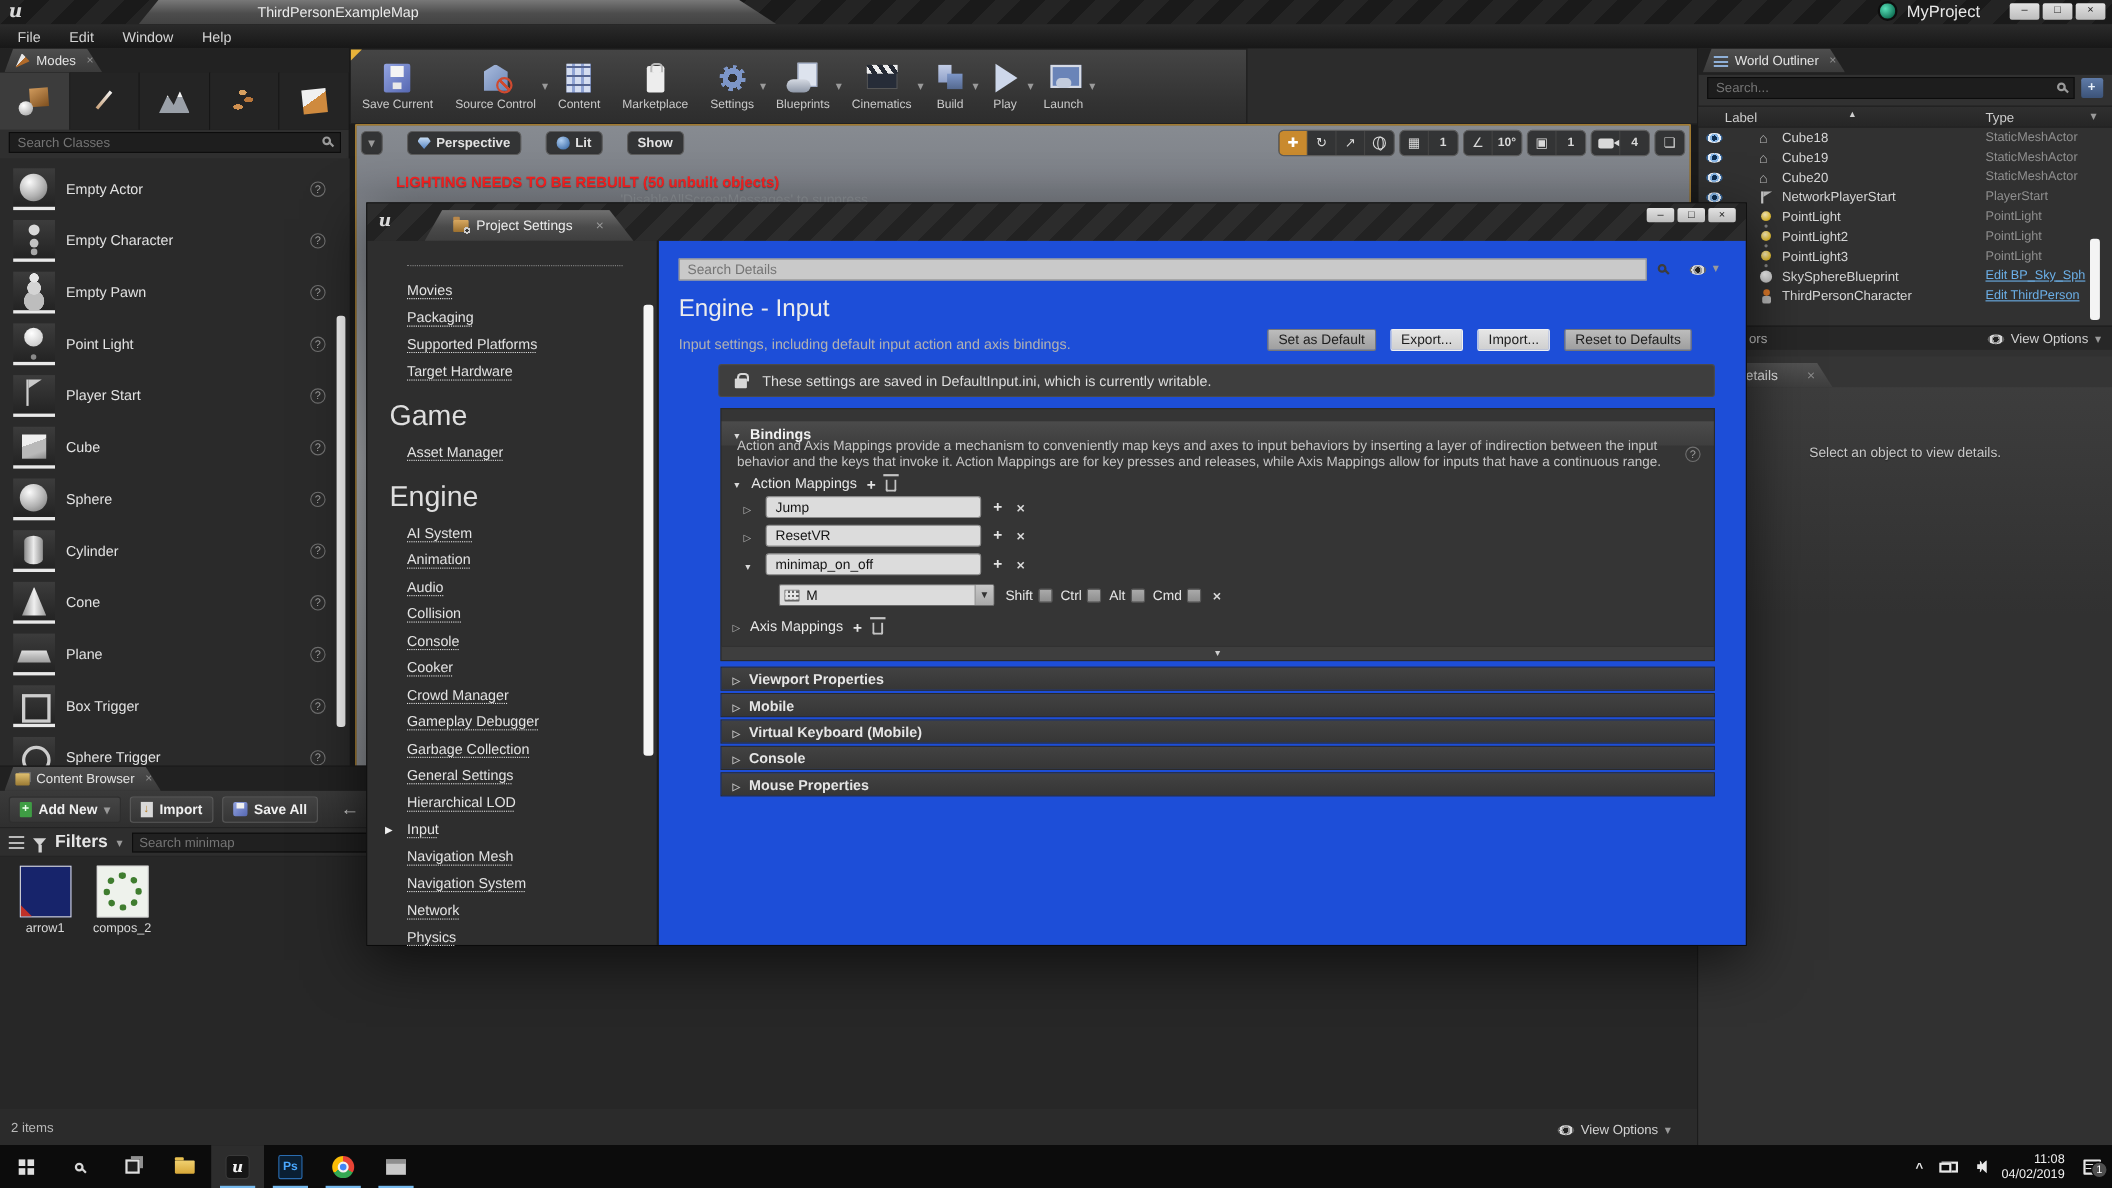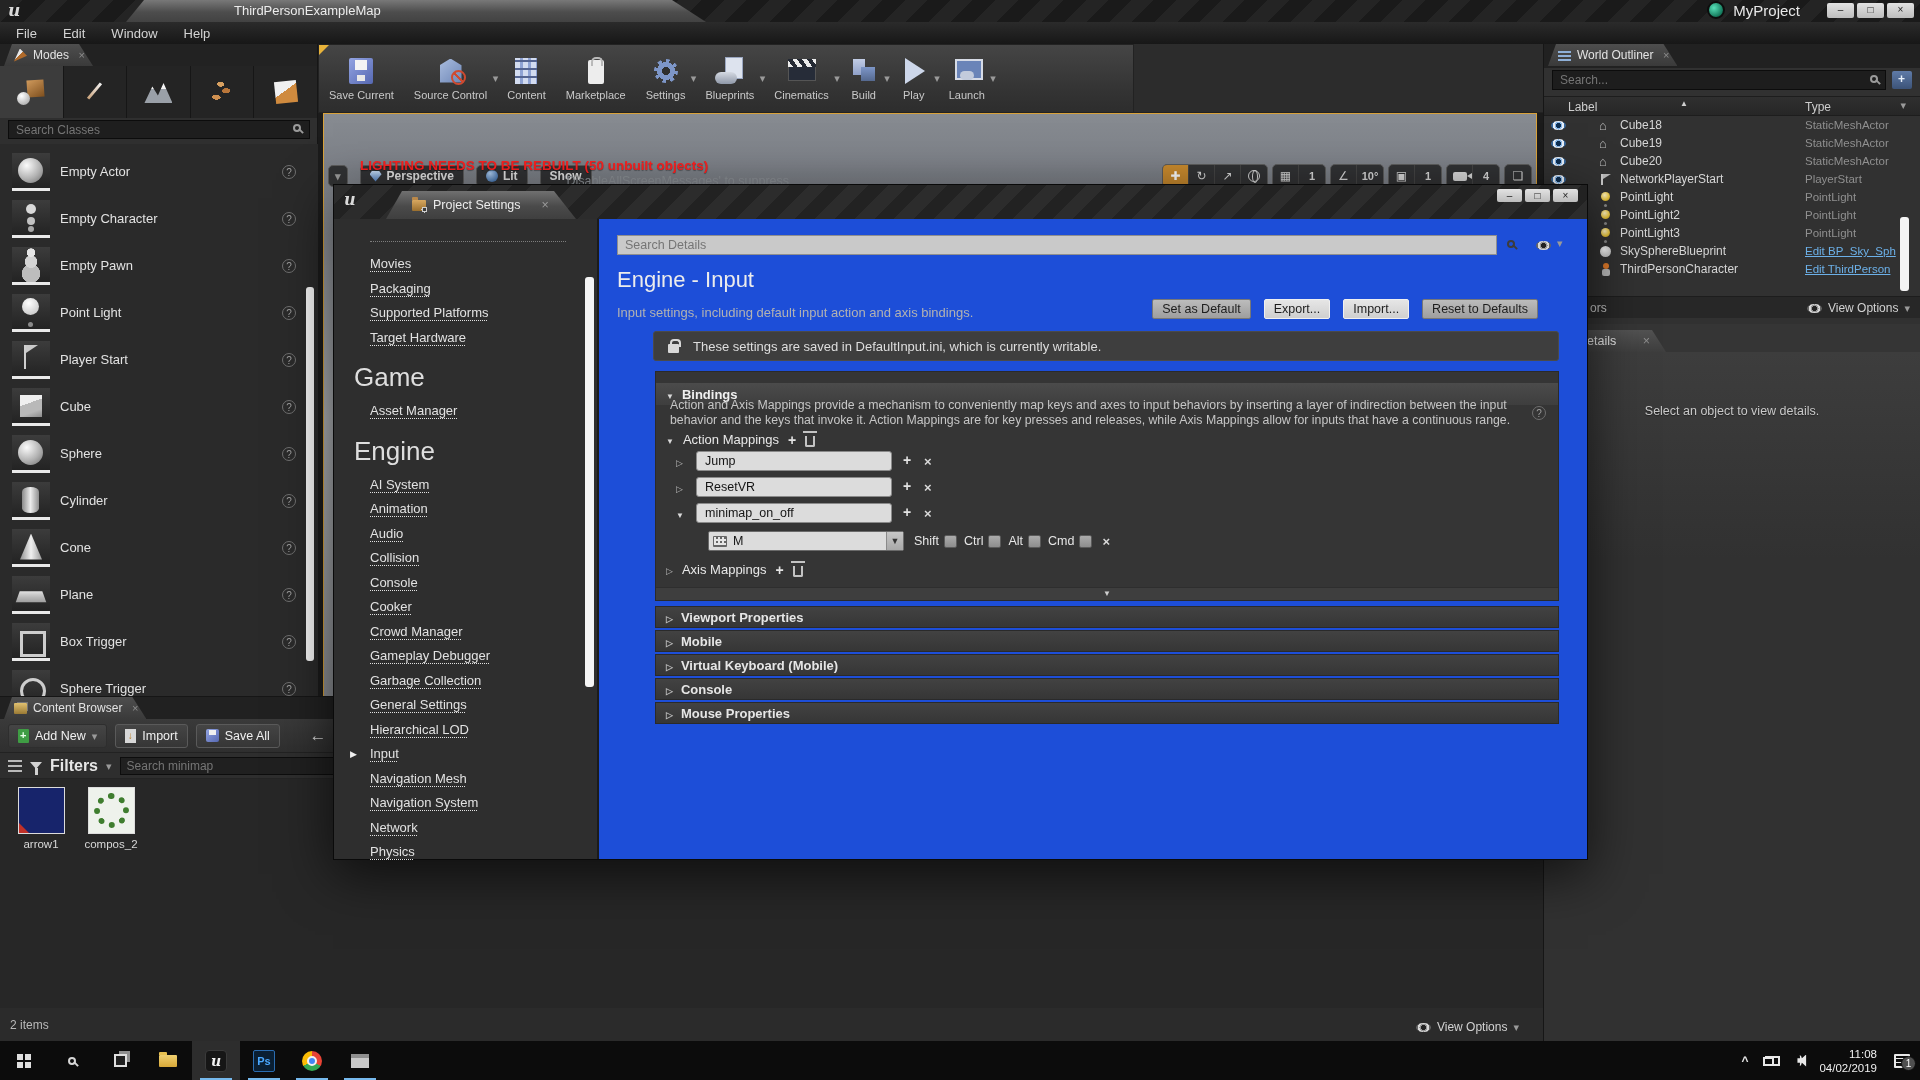--- a/index.html
+++ b/index.html
@@ -124,21 +124,21 @@
   .icon-build::before { left:4px; top:2px; width:12px; height:16px; background:linear-gradient(#c2cde6,#8fa0c8); }
   .icon-build::after { left:12px; top:10px; width:14px; height:14px; background:linear-gradient(#7d96c8,#55698f); }
   .icon-play::before { left:6px; top:1px; border-left:20px solid #cdd7ea; border-top:13px solid transparent; border-bottom:13px solid transparent; }
   .icon-launch::before { left:3px; top:2px; width:24px; height:17px; border:2px solid #d6dbe6; background:#6a84b8; }
   .icon-launch::after { left:8px; top:14px; width:14px; height:9px; background:#c2cbdc; border-radius:5px; }
   #toolbar-fill { left:1134px; top:44px; width:409px; height:69px; background:#2c2c2c; border-bottom:1px solid #222; }
 
   
   #viewport { left:323px; top:113px; width:1214px; height:585px; border:1px solid #d9a23a; background:
       linear-gradient(180deg, #878b91 0%, #7c8087 10%, #989ca2 26%, #b2b5b9 52%, #a7aaae 72%, #8f9297 100%); }
-  .vp-toolbar { position:absolute; left:4px; top:4px; right:4px; height:24px; display:flex; align-items:center; gap:12px;margin-top:46px; }
+  .vp-toolbar { position:absolute; left:4px; top:4px; right:4px; height:24px; display:flex; align-items:center; gap:22px; }
   .vpbtn { background:rgba(28,28,28,.78); border:1px solid #5c5c5c; border-radius:5px; color:#e3e3e3; font-size:12px; font-weight:bold; height:22px; display:flex; align-items:center; gap:5px; padding:0 9px; }
   .vpbtn.sq { padding:0 6px; }
   .gem { width:12px; height:11px; background:linear-gradient(180deg,#c6dcf4,#4f7fc0); clip-path:polygon(22% 0,78% 0,100% 35%,50% 100%,0 35%); }
   .litsphere { width:12px; height:12px; border-radius:50%; background:radial-gradient(circle at 35% 30%, #aecdf0, #2a5d9e); }
   .vp-right { margin-left:auto; display:flex; gap:4px; align-items:center; }
   .vpgroup { display:flex; border:1px solid #5c5c5c; border-radius:5px; overflow:hidden; background:rgba(28,28,28,.78); }
   .vpg-btn { width:26px; height:22px; display:flex; align-items:center; justify-content:center; color:#d9d9d9; font-size:12px; border-right:1px solid #444; }
   .vpg-btn:last-child { border-right:none; }
   .vpg-btn.active { background:#c98a2e; color:#fff; }
   .vpg-btn .num { font-size:11px; font-weight:bold; }
@@ -147,21 +147,21 @@
   .camicon { width:14px; height:9px; background:#d9d9d9; border-radius:2px; position:relative; }
   .camicon::after { content:""; position:absolute; right:-5px; top:1px; border-right:5px solid #d9d9d9; border-top:3px solid transparent; border-bottom:3px solid transparent; }
   #vp-warning { position:absolute; left:36px; top:44px; color:#fe2020; font-weight:bold; font-size:13.5px; text-shadow:0 1px 1px rgba(0,0,0,.35); }
   #vp-suppress { position:absolute; left:240px; top:60px; color:#8e9398; font-size:12.5px; }
 
   
   #cbrowser { left:0; top:696px; width:1543px; height:345px; background:#2b2b2b; border-top:1px solid #161616; }
   #cb-tabrow { height:22px; background:#212121; position:relative; }
   .cb-glyph { width:13px; height:11px; background:linear-gradient(#e0c070,#9a7a34); border-radius:1px; box-shadow:2px -2px 0 -1px #777; }
   #cb-toolbar { position:absolute; top:22px; left:0; right:0; height:34px; background:linear-gradient(#3a3a3a,#2f2f2f); border-bottom:1px solid #222; display:flex; align-items:center; gap:8px; padding-left:8px; }
-  .cb-btn { height:24px; background:linear-gradient(#454545,#363636); border:1px solid #5a5a5a; border-radius:3px; display:flex; align-items:center; gap:6px; padding:0 9px; color:#f0f0f0; font-weight:normal; font-size:12.5px; }
+  .cb-btn { height:24px; background:linear-gradient(#454545,#363636); border:1px solid #5a5a5a; border-radius:3px; display:flex; align-items:center; gap:6px; padding:0 9px; color:#f0f0f0; font-weight:bold; font-size:12.5px; }
   .cb-btn.green { border-color:#2e2e2e; }
   .addnew-glyph { width:11px; height:14px; background:#3f9d44; border-radius:1px; position:relative; }
   .addnew-glyph::before { content:"+"; position:absolute; left:2px; top:0px; color:#eaffea; font-size:11px; font-weight:bold; }
   .import-glyph { width:11px; height:14px; background:#d8d8d8; position:relative; }
   .import-glyph::before { content:"↓"; position:absolute; left:2.5px; top:1px; color:#b9802a; font-weight:bold; font-size:10px; }
   .saveall-glyph { width:13px; height:13px; background:linear-gradient(135deg,#93a4e2,#5668b2); border-radius:2px; position:relative; }
   .saveall-glyph::before { content:""; position:absolute; left:3px; top:1px; width:7px; height:5px; background:#f0f0f0; }
   #cb-back { position:absolute; left:306px; top:27px; width:24px; height:24px; color:#d6d6d6; font-size:17px; font-weight:bold; text-align:center; line-height:23px; }
   #cb-filterrow { position:absolute; top:56px; left:0; right:0; height:26px; background:#2e2e2e; border-bottom:1px solid #242424; display:flex; align-items:center; gap:8px; padding-left:8px; }
   .sources-glyph { width:14px; height:12px; background:repeating-linear-gradient(0deg,#b9b9b9 0 2px,transparent 2px 5px); }

